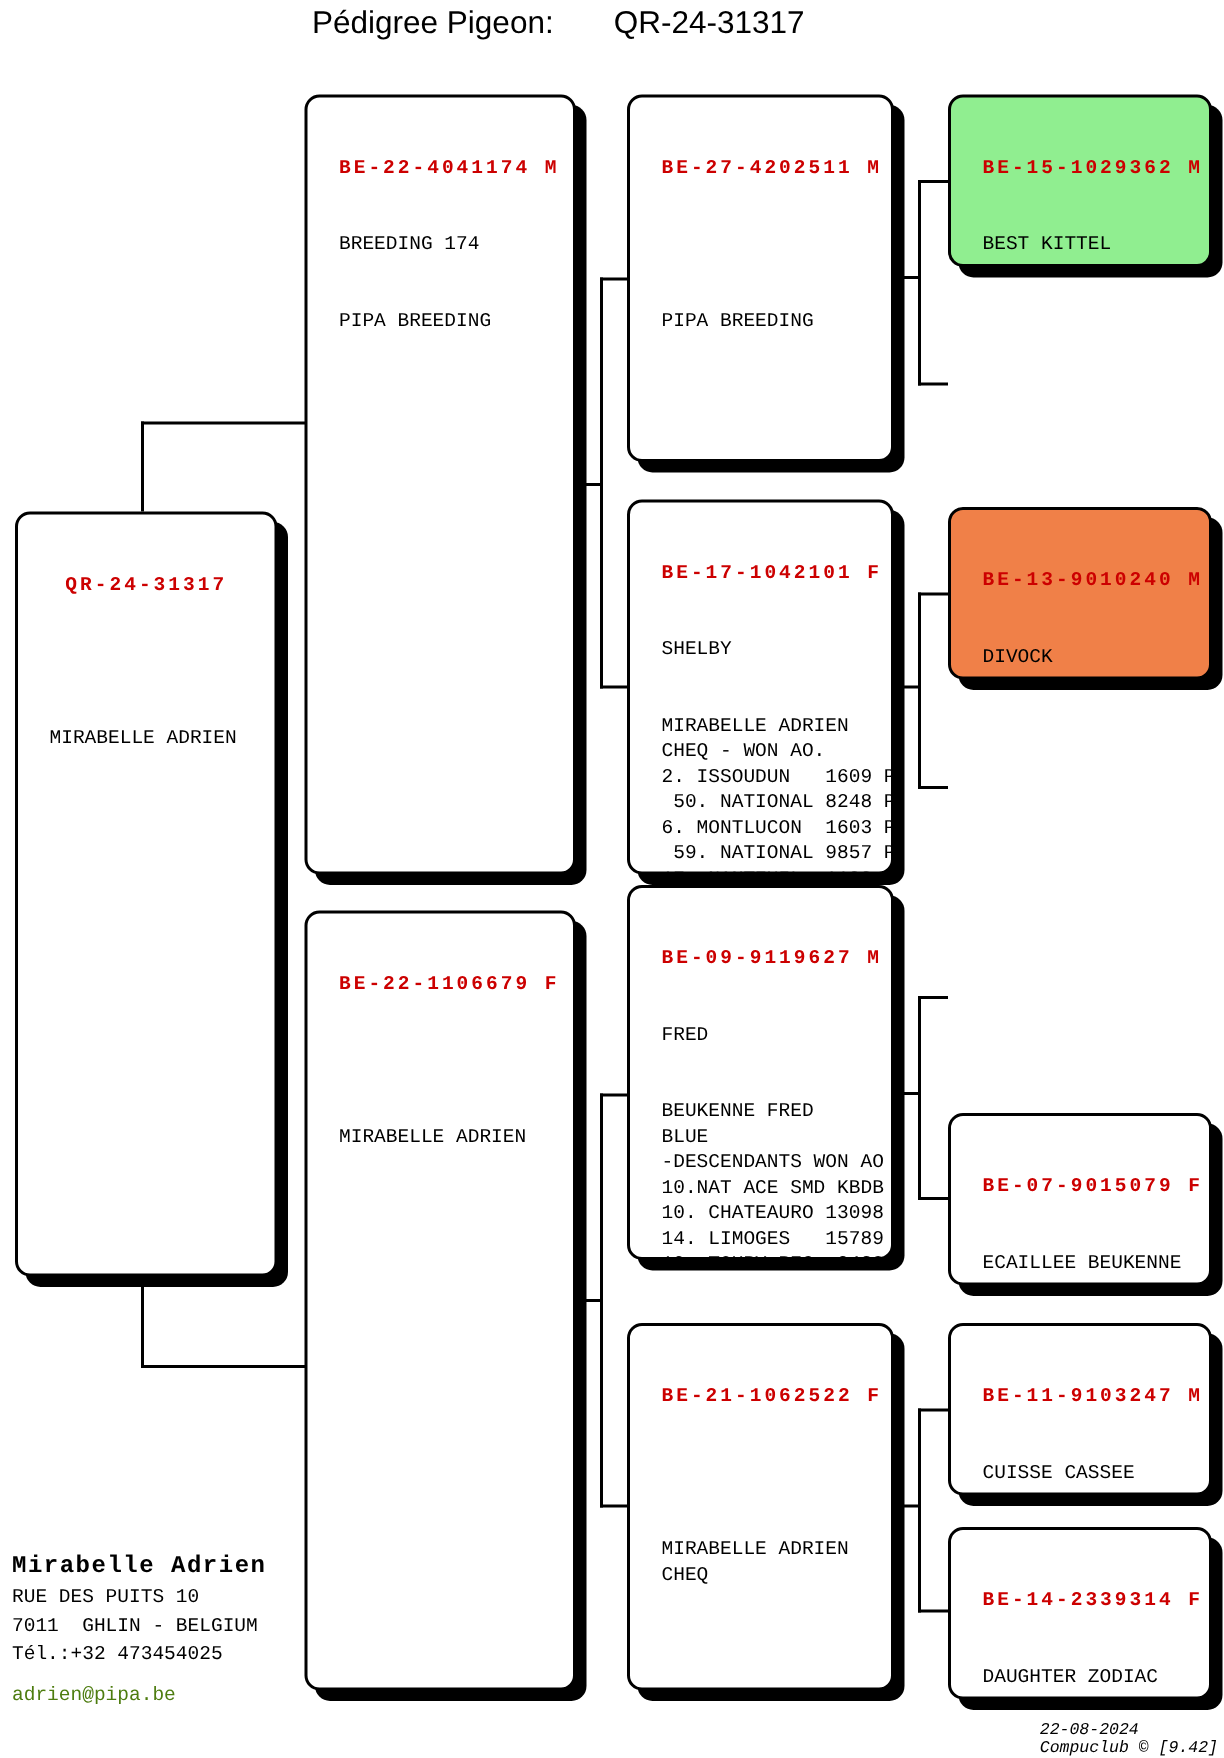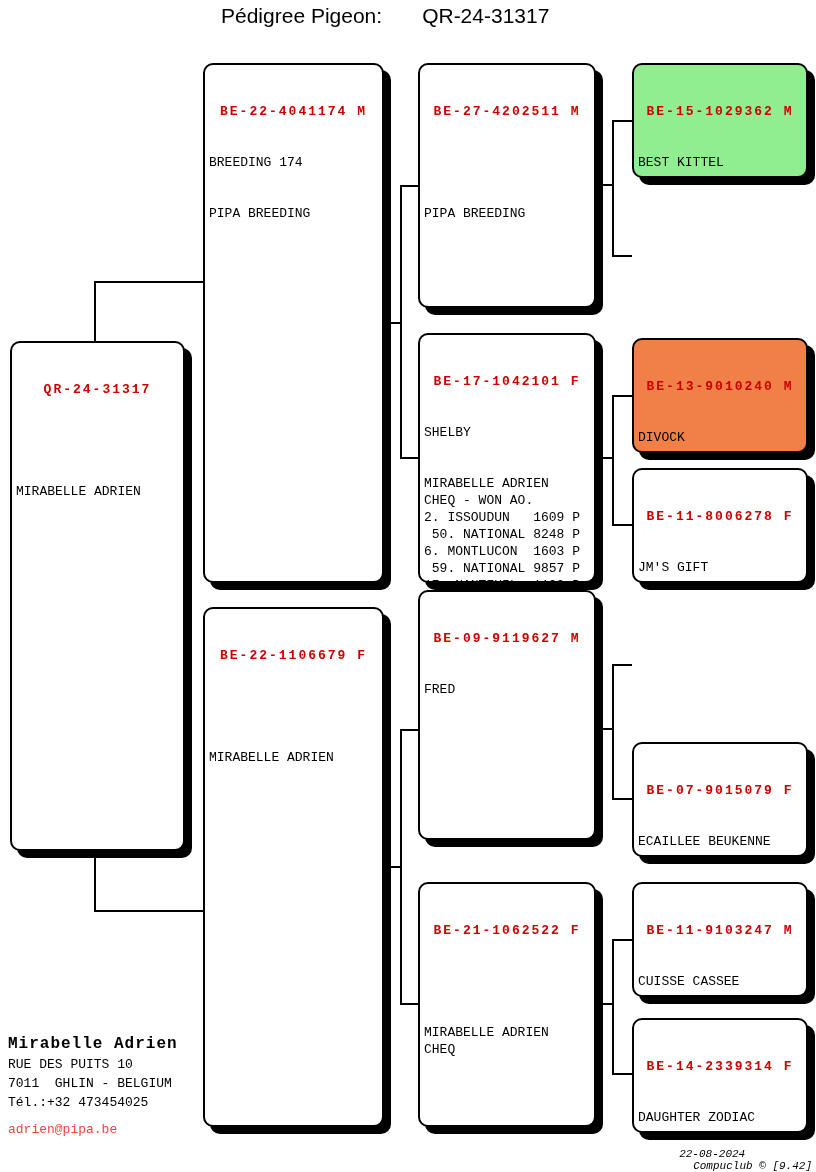--- a/index.html
+++ b/index.html
@@ -1,34 +1,34 @@
 <!DOCTYPE html>
 <html><head>
 <meta charset="utf-8">
 <style>
   html,body{margin:0;padding:0;background:#fff;}
   #page{position:relative;width:816px;height:1172px;background:#fff;overflow:hidden;
         font-family:"Liberation Mono",monospace;}
-  .title{position:absolute;left:221px;top:4px;display:flex;gap:40px;
+  .title{position:absolute;left:208px;top:4px;display:flex;gap:40px;
          font:21px "Liberation Sans",sans-serif;color:#000;white-space:pre;}
   .cl{position:absolute;background:#000;}
   .pbox{position:absolute;background:#fff;border:2px solid #000;border-radius:10px;
-        box-shadow:7px 7px 0 #000;padding:4px 4px;box-sizing:border-box;
+        box-shadow:7px 7px 0 #000;padding:4px 21px;box-sizing:border-box;
         font:13px/17px "Liberation Mono",monospace;color:#000;white-space:pre;overflow:hidden;}
   .ring{color:#cc0000;font-weight:bold;text-align:center;letter-spacing:2px;min-height:17px;}
   .bname{min-height:17px;}
   .bline{min-height:17px;}
   .owner{position:absolute;left:8px;top:1033px;color:#000;}
   .owner-name{font:bold 16px/22px "Liberation Mono",monospace;letter-spacing:1px;}
   .owner-line{font:13px/19px "Liberation Mono",monospace;white-space:pre;}
   .owner-email{position:absolute;left:8px;top:1122px;font:13px "Liberation Mono",monospace;
-               color:#ef4444;text-decoration:none;}
+               color:#4d7c0f;text-decoration:none;}
   .footer{position:absolute;right:4px;top:1136px;font:italic 11px "Liberation Mono",monospace;
           color:#000;white-space:pre;}
-  .footer span{margin-left:14px;}
+  .footer span{}
   .footer span:first-child{margin-left:0;}
 </style>
 </head>
 <body>
 
 <div id="page">
 
   <div class="title">
     <span>Pédigree Pigeon:</span>
     <span>QR-24-31317</span>
@@ -95,20 +95,21 @@
 
   <div class="pbox" style="left:418px;top:333px;width:178px;height:250px">
     <div class="ring">BE-17-1042101 F</div>
     <div class="bname">SHELBY</div>
     <div><div class="bline">MIRABELLE ADRIEN</div><div class="bline">CHEQ - WON AO.</div><div class="bline">2. ISSOUDUN   1609 P</div><div class="bline"> 50. NATIONAL 8248 P</div><div class="bline">6. MONTLUCON  1603 P</div><div class="bline"> 59. NATIONAL 9857 P</div><div class="bline">17. NANTEUIL  1199 P</div></div>
   </div>
 
   <div class="pbox" style="left:418px;top:590px;width:178px;height:250px">
     <div class="ring">BE-09-9119627 M</div>
     <div class="bname">FRED</div>
+    <div><div class="bline">BEUKENNE FRED</div><div class="bline">BLUE</div><div class="bline">-DESCENDANTS WON AO</div><div class="bline">10.NAT ACE SMD KBDB</div><div class="bline">10. CHATEAURO 13098</div><div class="bline">14. LIMOGES   15789</div><div class="bline">19. TOURY REG  2438</div></div>
   </div>
 
   <div class="pbox" style="left:418px;top:882px;width:178px;height:245px">
     <div class="ring">BE-21-1062522 F</div>
     <div class="bname"></div>
     <div><div class="bline">MIRABELLE ADRIEN</div><div class="bline">CHEQ</div></div>
   </div>
 
   <div class="pbox" style="left: 632px; top: 63px; width: 176px; height: 115px; background: rgb(144, 238, 144);">
     <div class="ring">BE-15-1029362 M</div>
@@ -116,25 +117,20 @@
     
   </div>
 
 
   <div class="pbox" style="left: 632px; top: 338px; width: 176px; height: 115px; background: rgb(240, 128, 72);">
     <div class="ring">BE-13-9010240 M</div>
     <div class="bname">DIVOCK</div>
     
   </div>
 
-  <div class="pbox" style="left:632px;top:468px;width:176px;height:115px">
-    <div class="ring">BE-11-8006278 F</div>
-    <div class="bname">JM'S GIFT</div>
-    
-  </div>
 
 
   <div class="pbox" style="left:632px;top:742px;width:176px;height:115px">
     <div class="ring">BE-07-9015079 F</div>
     <div class="bname">ECAILLEE BEUKENNE</div>
     
   </div>
 
   <div class="pbox" style="left:632px;top:882px;width:176px;height:115px">
     <div class="ring">BE-11-9103247 M</div>

